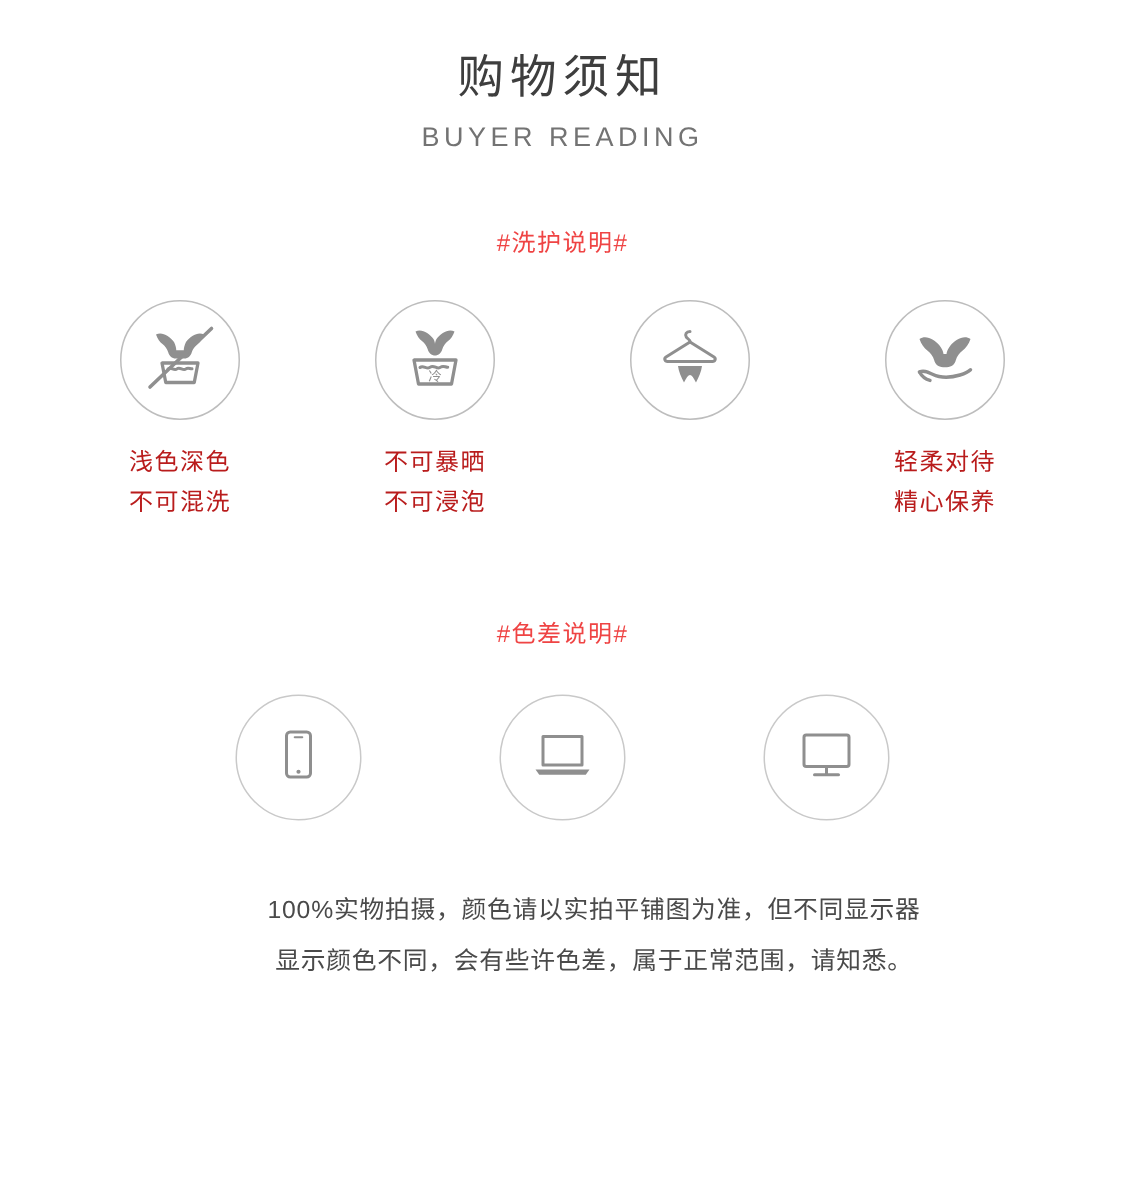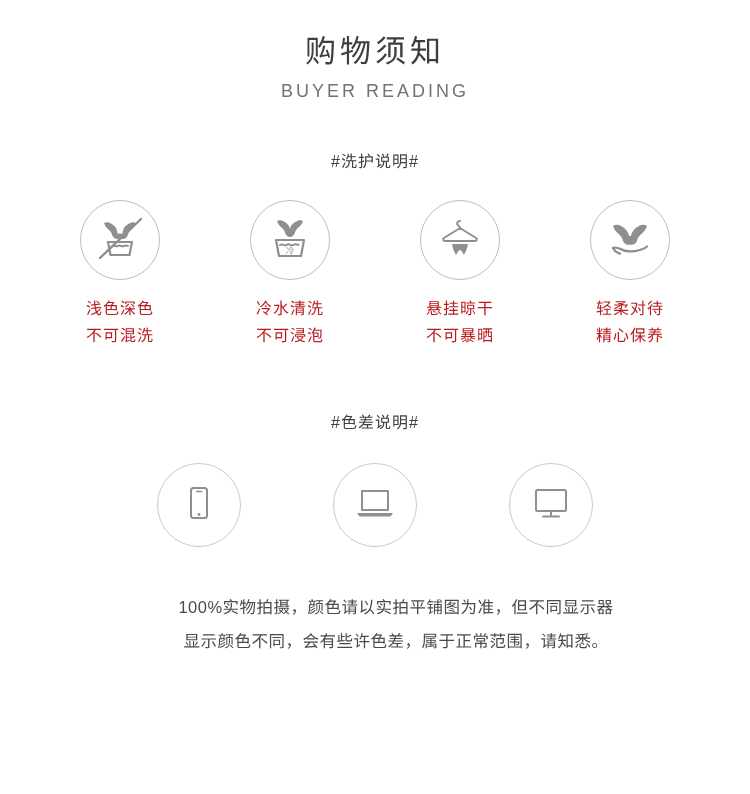--- a/index.html
+++ b/index.html
@@ -38,21 +38,21 @@
     letter-spacing: 3px;
     color: #737373;
     margin-top: 8px;
     font-weight: 400;
   }
 
   
   .section-heading {
     text-align: center;
     font-size: 16px;
-    color: #404040;
+    color: #ef4444;
     letter-spacing: 1px;
     font-weight: 500;
   }
   #wash-heading { margin-top: 46px; }
   #color-heading { margin-top: 60px; }
 
   
   .care-row {
     display: flex;
     justify-content: center;
@@ -154,40 +154,36 @@
         <span>
           <svg width="58" height="58" viewBox="0 0 58 58">
             <path d="M16,12 C20,10 25,13 28,17 C28.6,18.2 29,19.4 29,20.5 C29,19.4 29.4,18.2 30,17 C33,13 38,10 42,12 C41,15 39.5,17 37.5,18.5 C36,19.7 34.5,21.5 33.8,24 C33.2,26.2 31.5,28 28.8,28 L29.2,28 C26.5,28 24.8,26.2 24.2,24 C23.5,21.5 22,19.7 20.5,18.5 C18.5,17 17,15 16,12 Z" fill="#8f8f8f"></path>
             <path d="M15,31 L43,31 L40,47 L18,47 Z" fill="none" stroke="#8f8f8f" stroke-width="2.2" stroke-linejoin="round"></path>
             <path d="M19,36 C21.3,34 23.6,37.8 25.9,35.8 C28.2,33.8 30.5,37.8 32.8,35.8 C34.4,34.4 36,35.9 37.5,35.8" fill="none" stroke="#8f8f8f" stroke-width="2" stroke-linecap="round"></path>
             <text x="29" y="45" font-size="9" fill="#8f8f8f" text-anchor="middle" font-family="'Liberation Sans', sans-serif">冷</text>
           </svg>
         </span>
       </div>
       <div class="care-caption">
-        <span>冷水清洗</span><br>
+        <span>不可暴晒</span><br>
         <span>不可浸泡</span>
       </div>
     </div>
 
     <div class="care-item">
       <div class="circle">
         <span>
           <svg width="58" height="58" viewBox="0 0 58 58">
 
             <path d="M29,12 C26.5,12 25.5,14 26.5,15.7 C27.2,16.9 29,17 29,19" fill="none" stroke="#8f8f8f" stroke-width="2" stroke-linecap="round"></path>
             <path d="M29,19 L13,29 C11.5,30 12.2,32 14,32 L44,32 C45.8,32 46.5,30 45,29 Z" fill="none" stroke="#8f8f8f" stroke-width="2" stroke-linejoin="round"></path>
 
             <path d="M21,35 L37,35 C36.5,39 35,42 33,46 C31.5,43 30.2,41 29,41 C27.8,41 26.5,43 25,46 C23,42 21.5,39 21,35 Z" fill="#8f8f8f"></path>
           </svg>
         </span>
-      </div>
-      <div class="care-caption">
-        <span>悬挂晾干</span><br>
-        <span>不可暴晒</span>
       </div>
     </div>
 
     <div class="care-item">
       <div class="circle">
         <span>
           <svg width="58" height="58" viewBox="0 0 58 58">
             <path d="M12,17 C16,14 22,17 25.5,21.5 C27,23.4 27.8,25.4 28,27 L29,27 L30,27 C30.2,25.4 31,23.4 32.5,21.5 C36,17 42,14 46,17 C44.8,20.6 43,23 40.6,24.8 C38.8,26.2 37,28.3 36.2,31.2 C35.5,33.8 33.5,35.8 30.3,35.8 L27.7,35.8 C24.5,35.8 22.5,33.8 21.8,31.2 C21,28.3 19.2,26.2 17.4,24.8 C15,23 13.2,20.6 12,17 Z" fill="#8f8f8f"></path>
 
             <path d="M12,39 C16,37 20,41 25,42 C29,42.8 34,42.5 39,41 C43,39.8 45,38.5 46,37.5" fill="none" stroke="#8f8f8f" stroke-width="2.3" stroke-linecap="round"></path>

